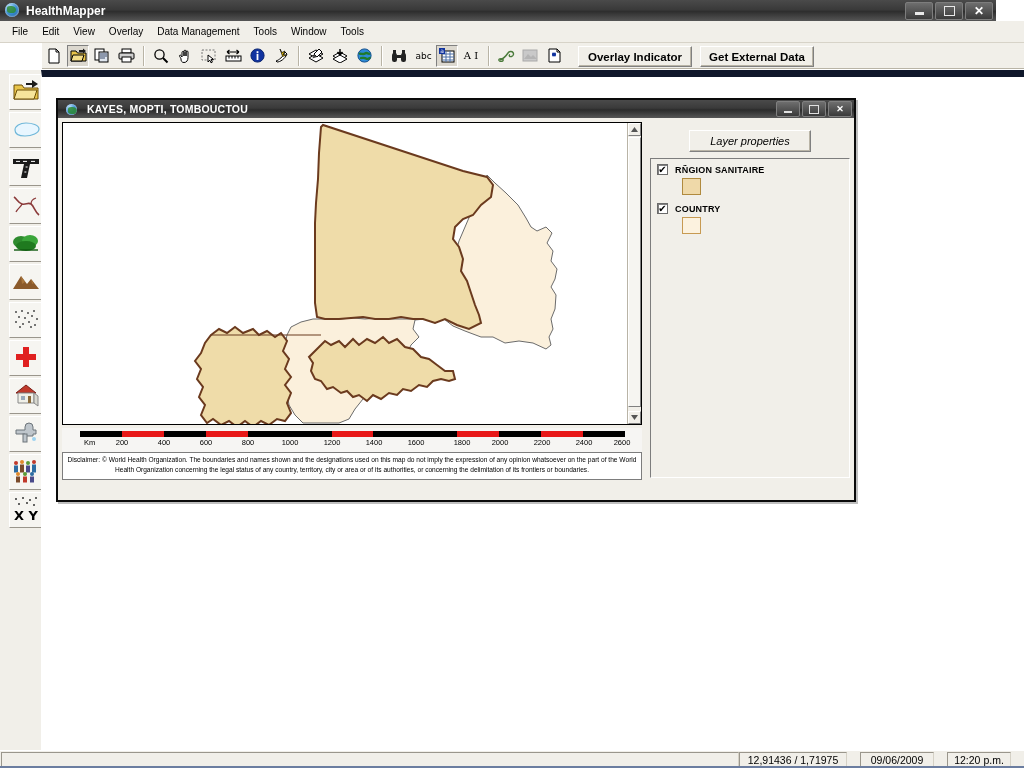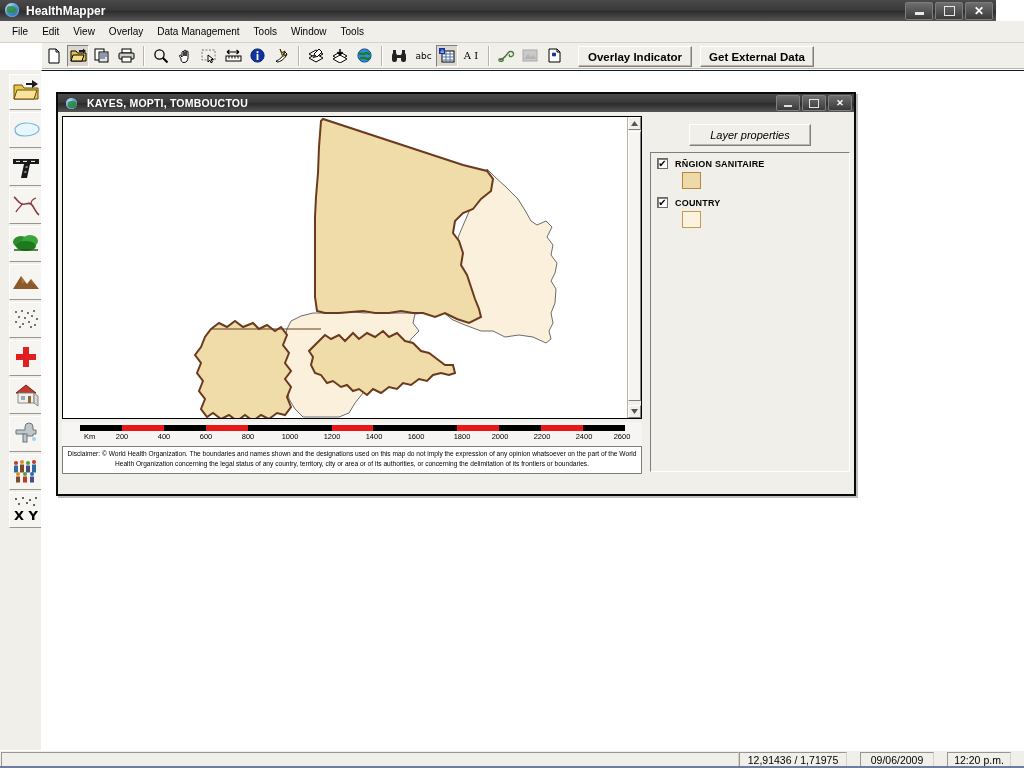--- a/index.html
+++ b/index.html
@@ -87,21 +87,21 @@
   }
   .pbtn{
     width:34px;height:36px;margin-bottom:2px;
     background:#f6f5f1;border:1px solid #ffffff;border-right-color:#9a968c;border-bottom-color:#9a968c;
     display:flex;align-items:center;justify-content:center;box-sizing:border-box;
   }
 
   
   .workspace{
     position:absolute;left:41px;top:70px;right:0;bottom:18px;
-    background:#ffffff;border-left:1px solid #ffffff;border-top:1px solid #0f172a;
+    background:#ffffff;border-left:1px solid #ffffff;border-top:7px solid #0f172a;
     overflow:hidden;
   }
 
   
   .childwin{
     position:absolute;left:14px;top:21px;width:800px;height:404px;
     background:#f1efe9;border:2px solid #0a0a0a;box-sizing:border-box;
     box-shadow:2px 2px 0 rgba(0,0,0,.25);
   }
   .child-title{

